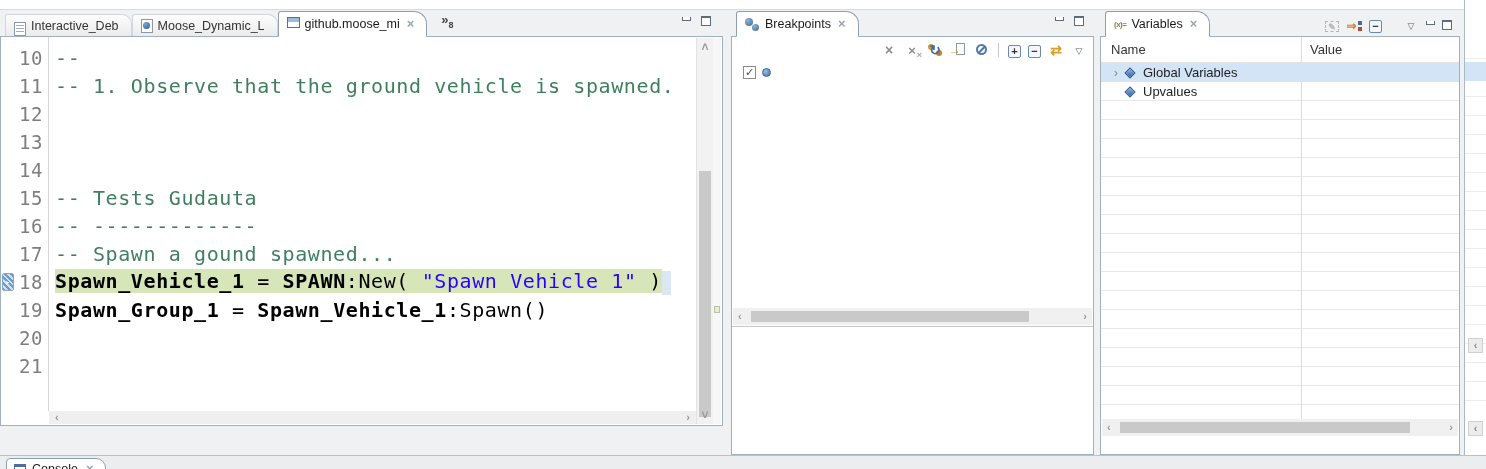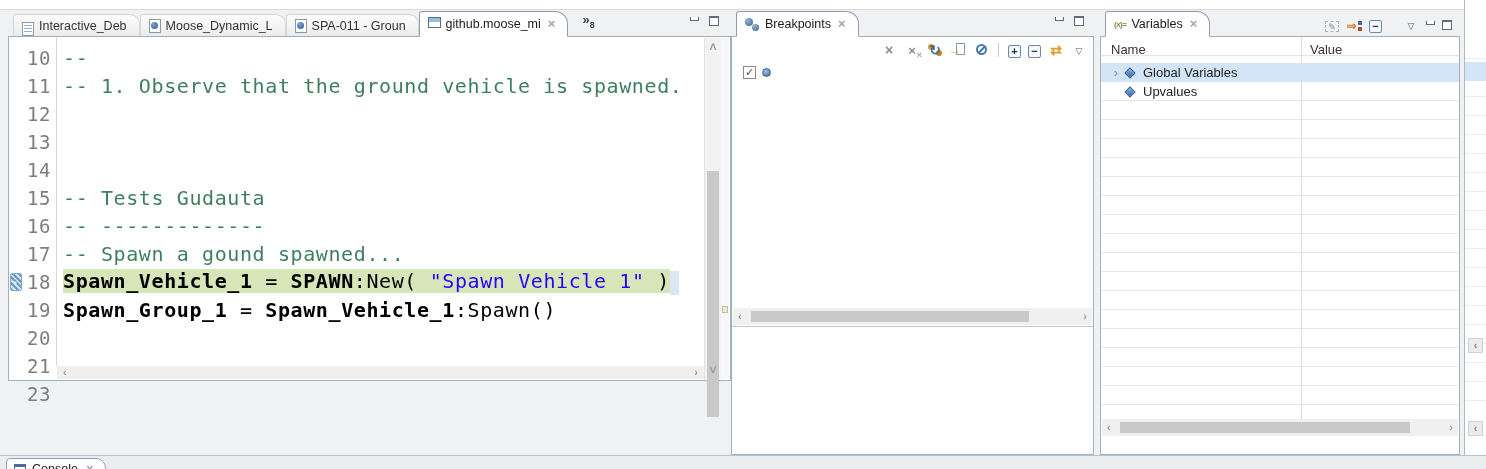--- a/index.html
+++ b/index.html
@@ -44,21 +44,21 @@
   .skip u::after { content:""; position:absolute; left:-1px; top:3px; width:9px; height:2px; background:#4a79ae; transform:rotate(-45deg); }
   .boxi { width:13px; height:13px; border:1px solid #6a89b0; background:#f4f8fc; color:#333; font-size:11px; font-weight:bold; display:inline-flex; align-items:center; justify-content:center; border-radius:2px; line-height:1; }
   .link-ic { color:#d9a02a; font-weight:bold; font-size:14px; }
   .ttn { width:14px; height:11px; border:1px dashed #b5b5b5; color:#b5b5b5; font-size:9px; font-weight:bold; display:inline-flex; align-items:center; justify-content:center; }
   .logical b { color:#d07f2a; font-weight:900; font-size:12px; }
   .logical i { display:inline-block; width:4px; height:4px; background:#3f6ea5; margin-left:1px; box-shadow:0 6px 0 #b04a3a; margin-top:-6px; }
   .tool-row { display:flex; align-items:center; gap:7px; }
   .tool-div { width:1px; height:14px; background:#c9c9c9; margin:0 2px; }
 
   
-  #editor { left:8px; top:10px; width:723px; height:371px;text-decoration:underline; }
+  #editor { left:0; top:10px; width:723px; height:416px;text-decoration:underline; }
   .chev-more { margin-left:14px; margin-bottom:6px; font-size:13px; font-weight:bold; color:#444; }
   .chev-more sub { font-size:9px; }
   .ed-body { position:absolute; left:0; right:0; top:26px; bottom:0; background:#fff; border:1px solid #9fb0c0; }
   .gutter-div { position:absolute; left:47px; top:0; bottom:14px; width:1px; background:#d8d8d8; }
   .code-lines { position:absolute; left:0; top:7px; right:26px; }
   .cl { display:flex; height:28px; align-items:center; font-family:"DejaVu Sans Mono", monospace; font-size:20px; letter-spacing:0.6px; white-space:pre; }
   .ln-mark { width:14px; align-self:stretch; position:relative; flex:none; }
   .ln-num { width:33px; flex:none; text-align:right; padding-right:5px; color:#7e7e7e; font-size:19px; }
   .ln-body { padding-left:7px; }
   .tk-comment { color:#3f7f5f; }
@@ -85,21 +85,21 @@
   .cb { width:13px; height:13px; border:1px solid #8a8a8a; background:#fff; display:flex; align-items:center; justify-content:center; font-size:11px; color:#444; flex:none; }
   .bp-dot { width:9px; height:9px; border-radius:50%; background:radial-gradient(circle at 35% 30%, #9cc0df, #41719c); border:1px solid #38648c; flex:none; }
   .bp-hscroll { position:absolute; left:1px; right:1px; top:271px; height:17px; background:#f0f0f0; }
   .bp-hscroll .thumb { position:absolute; left:18px; width:278px; top:3px; height:11px; background:#c9c9c9; }
   .bp-divider { position:absolute; left:0; right:0; top:289px; height:1px; background:#c5c5c5; }
   .bp-details { position:absolute; left:8px; top:298px; font-size:13px; color:#222; }
 
   
   #vars { left:1100px; top:10px; width:360px; height:445px; }
   .vars-toolbar { position:absolute; top:5px; right:8px; }
-  .vars-header { position:absolute; left:0; right:0; top:0; height:19px; border-bottom:1px solid #e4e4e4; font-size:13px; color:#333; }
+  .vars-header { position:absolute; left:0; right:0; top:0; height:26px; border-bottom:1px solid #e4e4e4; font-size:13px; color:#333; }
   .vars-header .h1 { position:absolute; left:10px; top:5px; }
   .vars-header .h2 { position:absolute; left:209px; top:5px; }
   .col-div { position:absolute; left:200px; top:0; height:382px; width:1px; background:#dcdcdc; }
   .vars-stripes { position:absolute; left:0; right:0; top:26px; height:356px;
     background:repeating-linear-gradient(to bottom, transparent 0 18px, #e8e8e8 18px 19px); }
   .vrow { position:absolute; left:0; right:0; height:19px; display:flex; align-items:center; font-size:13px; }
   .vrow .twist { width:14px; margin-left:8px; color:#8a8a8a; font-size:13px; text-align:center; flex:none; }
   .dia { width:8px; height:8px; transform:rotate(45deg); background:linear-gradient(135deg,#8fb6e4,#35639f); border:1px solid #2d5a94; margin:0 9px 0 3px; flex:none; }
   .vrow.sel { background:#d2e4f6; }
   .vars-hscroll { position:absolute; left:1px; right:1px; top:382px; height:17px; background:#f0f0f0; }
@@ -129,26 +129,20 @@
               <i></i>
               <i></i>
             </span></span>
           <span>Interactive_Deb</span>
         </div>
         <div class="tab inactive">
           <span><span class="ic doc-ic lua">
               <u></u>
             </span></span>
           <span>Moose_Dynamic_L</span>
-        </div>
-        <div class="tab inactive">
-          <span><span class="ic doc-ic lua">
-              <u></u>
-            </span></span>
-          <span>SPA-011 - Groun</span>
         </div>
         <div class="tab active">
           <span><span class="ic win-ic"></span></span>
           <span>github.moose_mi</span>
           <span class="close-x">×</span>
         </div>
       </div>
     <span class="chev-more"><b>»</b><sub>8</sub></span>
     <span class="winbtns" style="right:12px;">
       <span class="btn-min">
@@ -167,21 +161,20 @@
         <div class="cl"><span class="ln-mark"></span><span class="ln-num">12</span><span class="ln-body"></span></div>
         <div class="cl"><span class="ln-mark"></span><span class="ln-num">13</span><span class="ln-body"></span></div>
         <div class="cl"><span class="ln-mark"></span><span class="ln-num">14</span><span class="ln-body"></span></div>
         <div class="cl"><span class="ln-mark"></span><span class="ln-num">15</span><span class="ln-body"><span class="tk-comment">-- Tests Gudauta</span></span></div>
         <div class="cl"><span class="ln-mark"></span><span class="ln-num">16</span><span class="ln-body"><span class="tk-comment">-- -------------</span></span></div>
         <div class="cl"><span class="ln-mark"></span><span class="ln-num">17</span><span class="ln-body"><span class="tk-comment">-- Spawn a gound spawned...</span></span></div>
         <div class="cl"><span class="ln-mark"><span class="instr-ptr"><b>▸</b></span></span><span class="ln-num">18</span><span class="ln-body"><span class="line-hl"><span class="tk-global">Spawn_Vehicle_1</span><span class="tk-plain"> = </span><span class="tk-global">SPAWN</span><span class="tk-plain">:New( </span><span class="tk-string">"Spawn Vehicle 1"</span><span class="tk-plain"> )</span></span><span class="caret-ext"></span></span></div>
         <div class="cl"><span class="ln-mark"></span><span class="ln-num">19</span><span class="ln-body"><span class="tk-global">Spawn_Group_1</span><span class="tk-plain"> = </span><span class="tk-global">Spawn_Vehicle_1</span><span class="tk-plain">:Spawn()</span></span></div>
         <div class="cl"><span class="ln-mark"></span><span class="ln-num">20</span><span class="ln-body"></span></div>
         <div class="cl"><span class="ln-mark"></span><span class="ln-num">21</span><span class="ln-body"></span></div>
-        <div class="cl"><span class="ln-mark"></span><span class="ln-num">23</span><span class="ln-body"></span></div>
       </div>
     <div class="vscroll">
       <span class="sarrow" style="top:2px;">˄</span>
       <div class="thumb"></div>
       <span class="sarrow" style="bottom:2px;">˅</span>
     </div>
     <div class="overview">
         <div class="ov-mark"></div>
       </div>
     <div class="hscroll">

